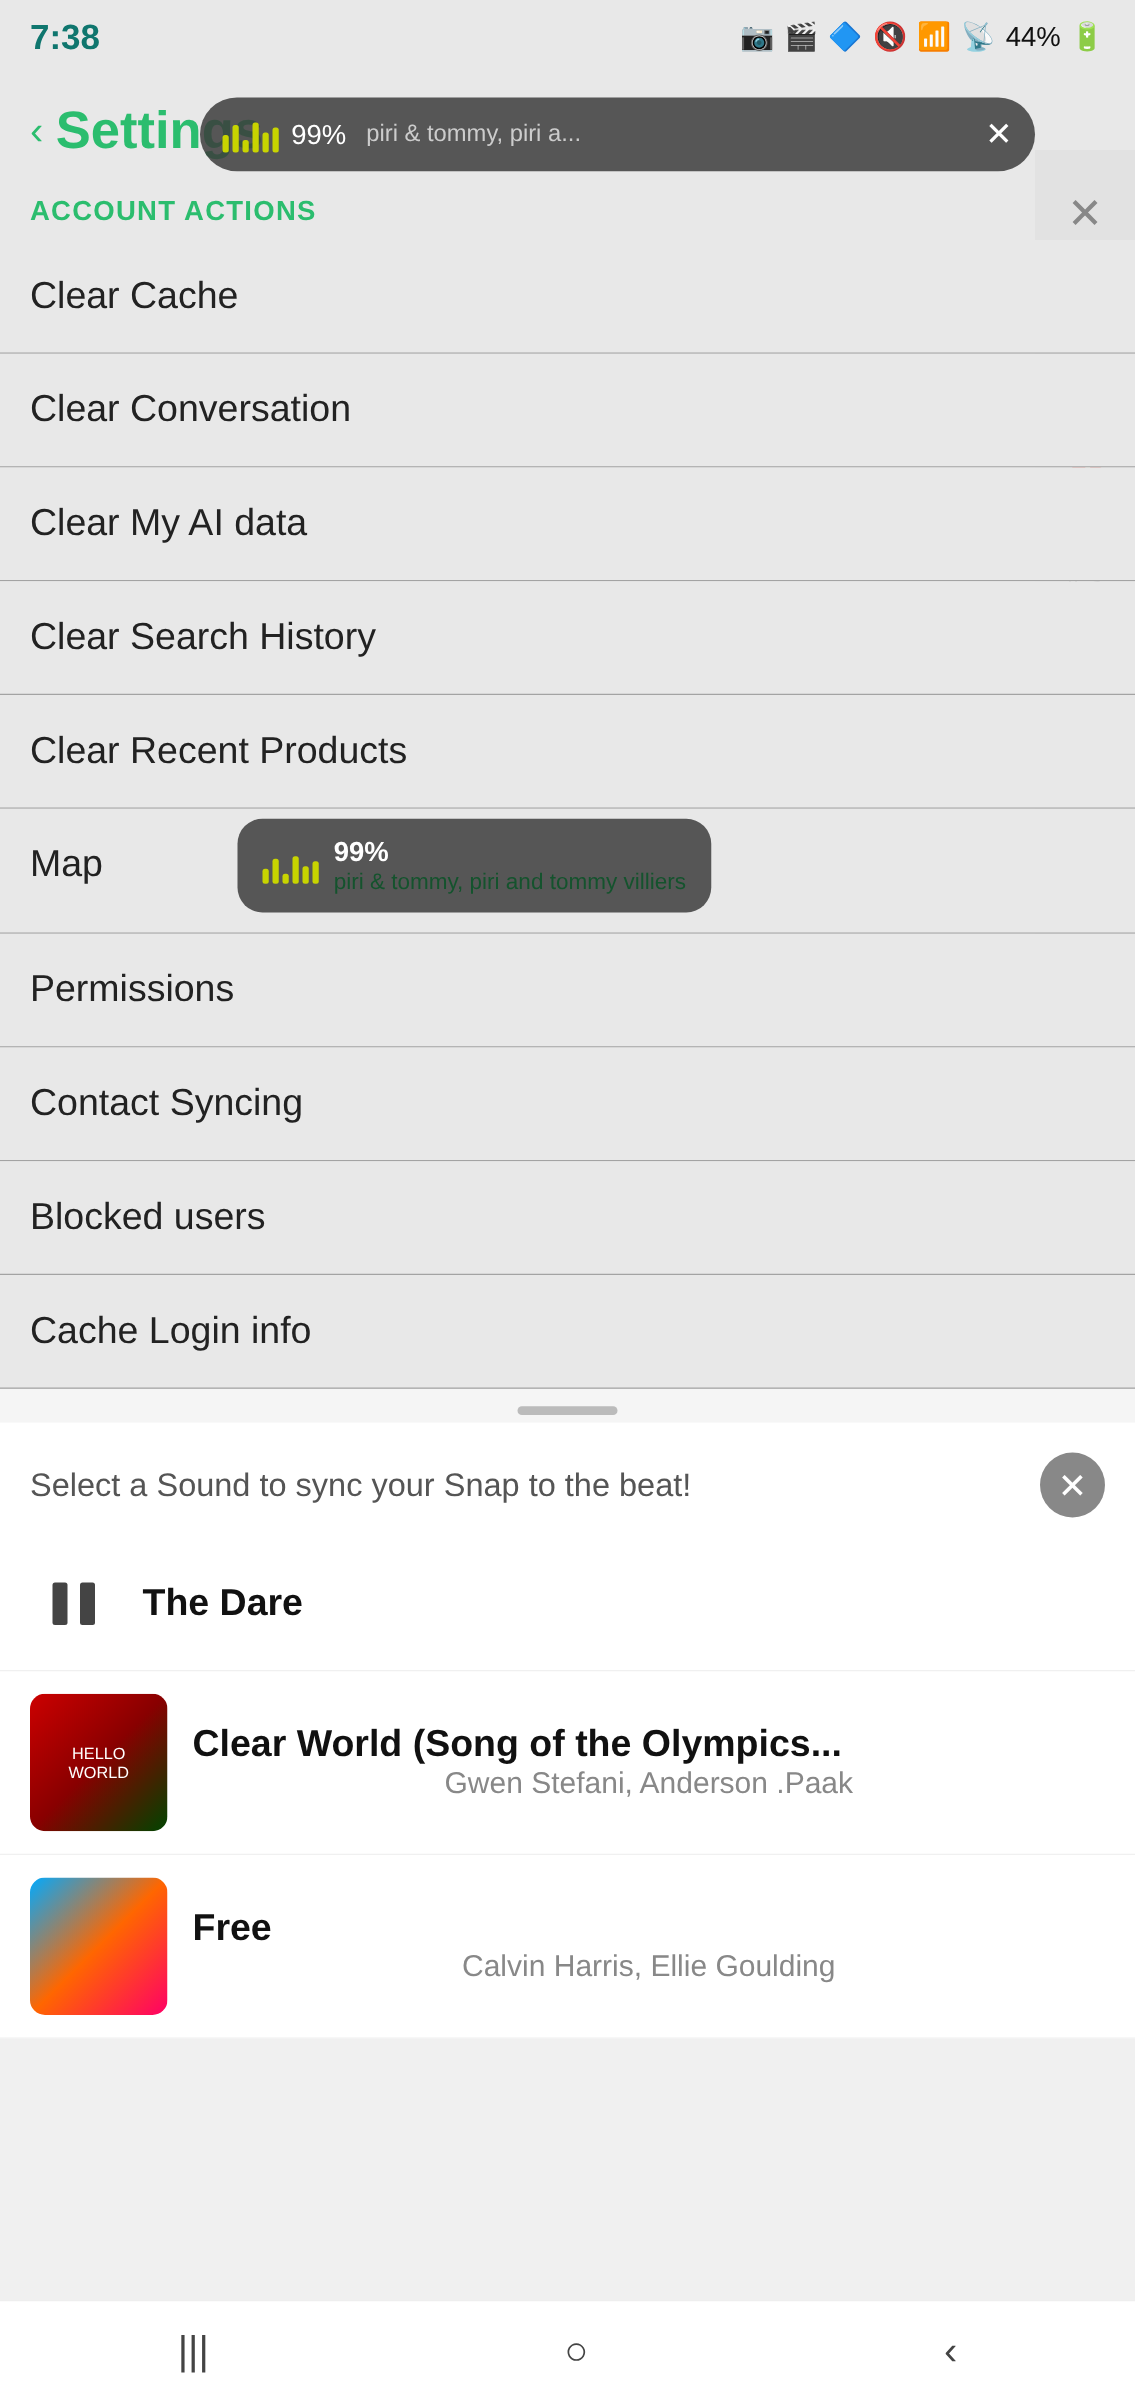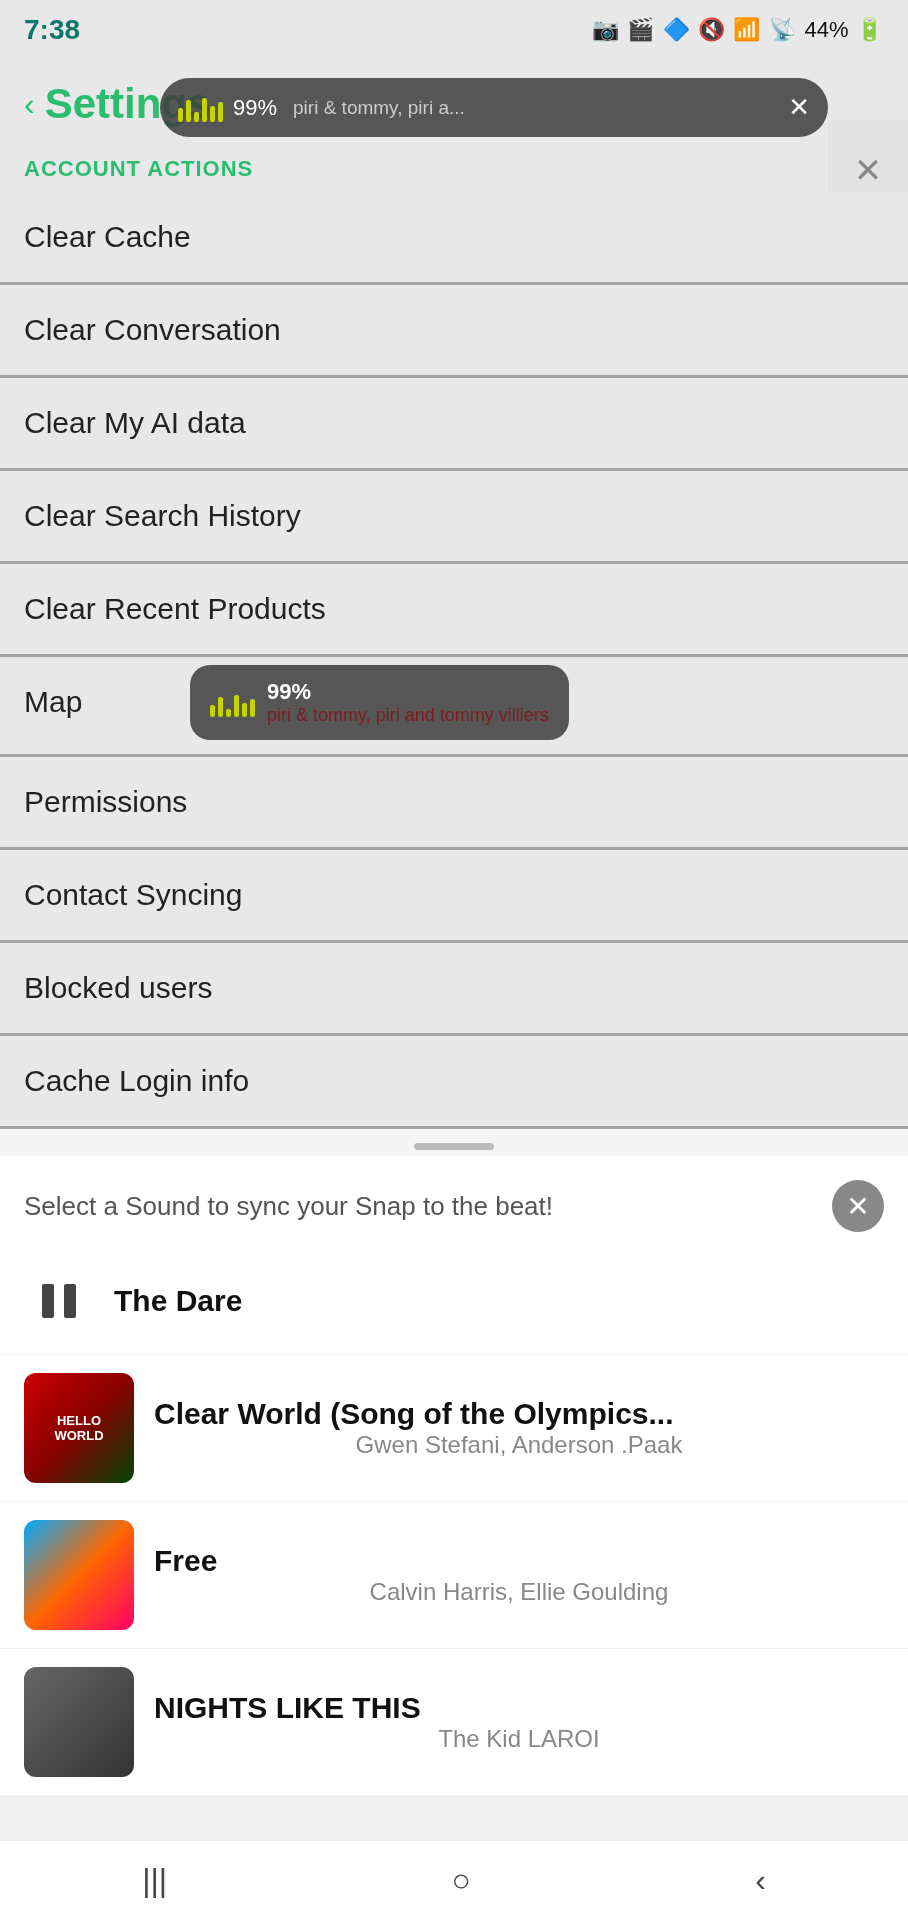--- a/index.html
+++ b/index.html
@@ -133,21 +133,21 @@
       font-weight: 700;
       letter-spacing: 1px;
       text-transform: uppercase;
     }
 
     
     .settings-item {
       padding: 28px 24px;
       font-size: 30px;
       color: #222;
-      border-bottom: 3px solid #a3a3a3;
+      border-bottom: 1px solid #a3a3a3;
       background: #e8e8e8;
       cursor: pointer;
       position: relative;
     }
 
     
     .map-tooltip {
       position: absolute;
       left: 190px;
       top: 8px;
@@ -169,21 +169,21 @@
     .tooltip-text-block {
       display: flex;
       flex-direction: column;
     }
     .tooltip-percent {
       color: #fff;
       font-size: 22px;
       font-weight: 600;
     }
     .tooltip-track {
-      color: #7f1d1d;
+      color: #14532d;
       font-size: 18px;
     }
 
     
     .drag-handle-area {
       background: #f5f5f5;
       display: flex;
       justify-content: center;
       padding: 14px 0 6px;
     }
@@ -252,21 +252,21 @@
       background: linear-gradient(135deg, #cc0000 0%, #880000 50%, #004400 100%);
       width: 100%;
       height: 100%;
       display: flex;
       align-items: center;
       justify-content: center;
       font-size: 13px;
       color: #fff;
       text-align: center;
       padding: 6px;
-      font-weight: 700;
+      font-weight: 400;
     }
     .thumb-free {
       background: linear-gradient(135deg, #00aaff 0%, #ff6600 50%, #ff0066 100%);
       width: 100%;
       height: 100%;
     }
     .thumb-nights {
       background: linear-gradient(135deg, #666 0%, #333 100%);
       width: 100%;
       height: 100%;
@@ -446,29 +446,20 @@
   <div class="music-item">
     <div class="music-item-thumb">
       <div class="thumb-free"></div>
     </div>
     <div class="music-item-info">
       <div class="music-item-title">Free</div>
       <div class="music-item-artist">Calvin Harris, Ellie Goulding</div>
     </div>
   </div>
 
-  <div class="music-item">
-    <div class="music-item-thumb">
-      <div class="thumb-nights"></div>
-    </div>
-    <div class="music-item-info">
-      <div class="music-item-title">NIGHTS LIKE THIS</div>
-      <div class="music-item-artist">The Kid LAROI</div>
-    </div>
-  </div>
 
 </div>
 
 <div class="bottom-nav">
   <div class="bottom-nav-btn">|||</div>
   <div class="bottom-nav-btn">○</div>
   <div class="bottom-nav-btn">‹</div>
 </div>
 
 </body></html>

